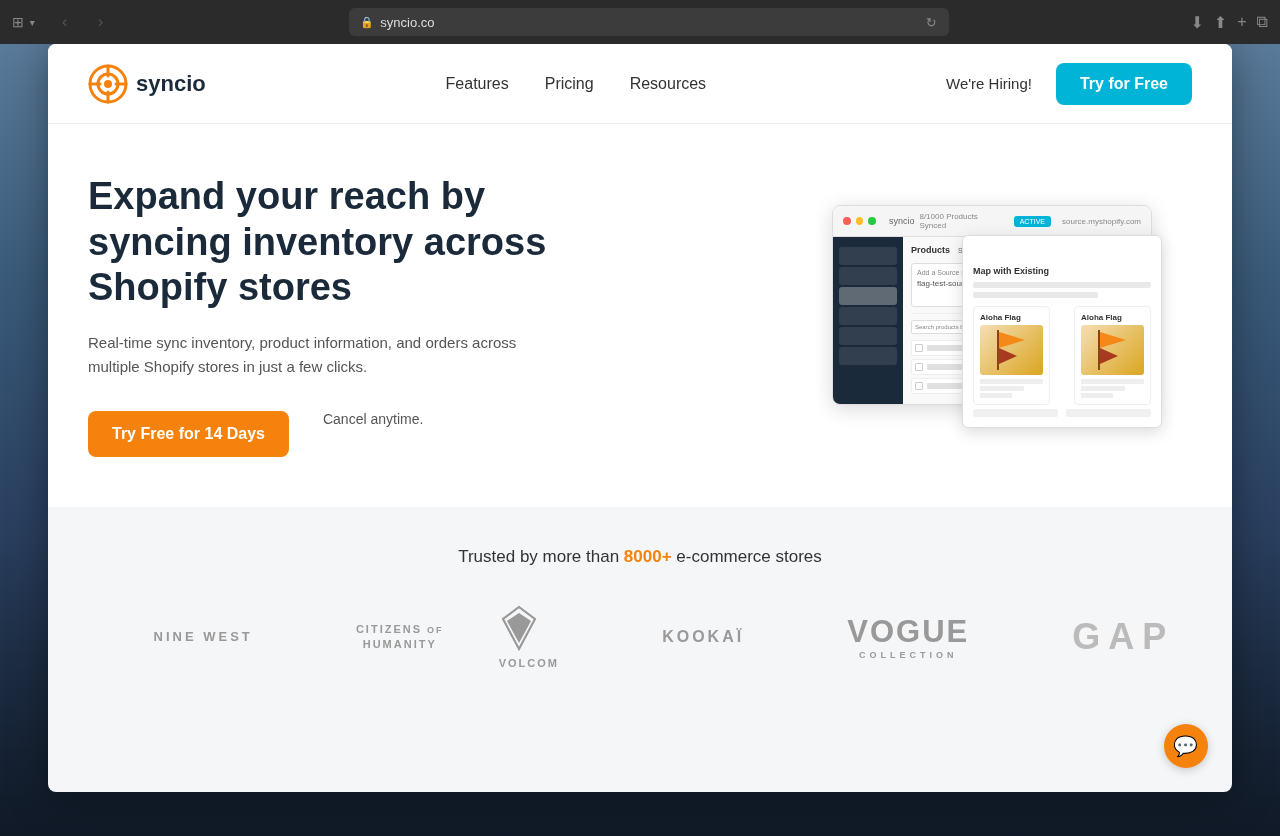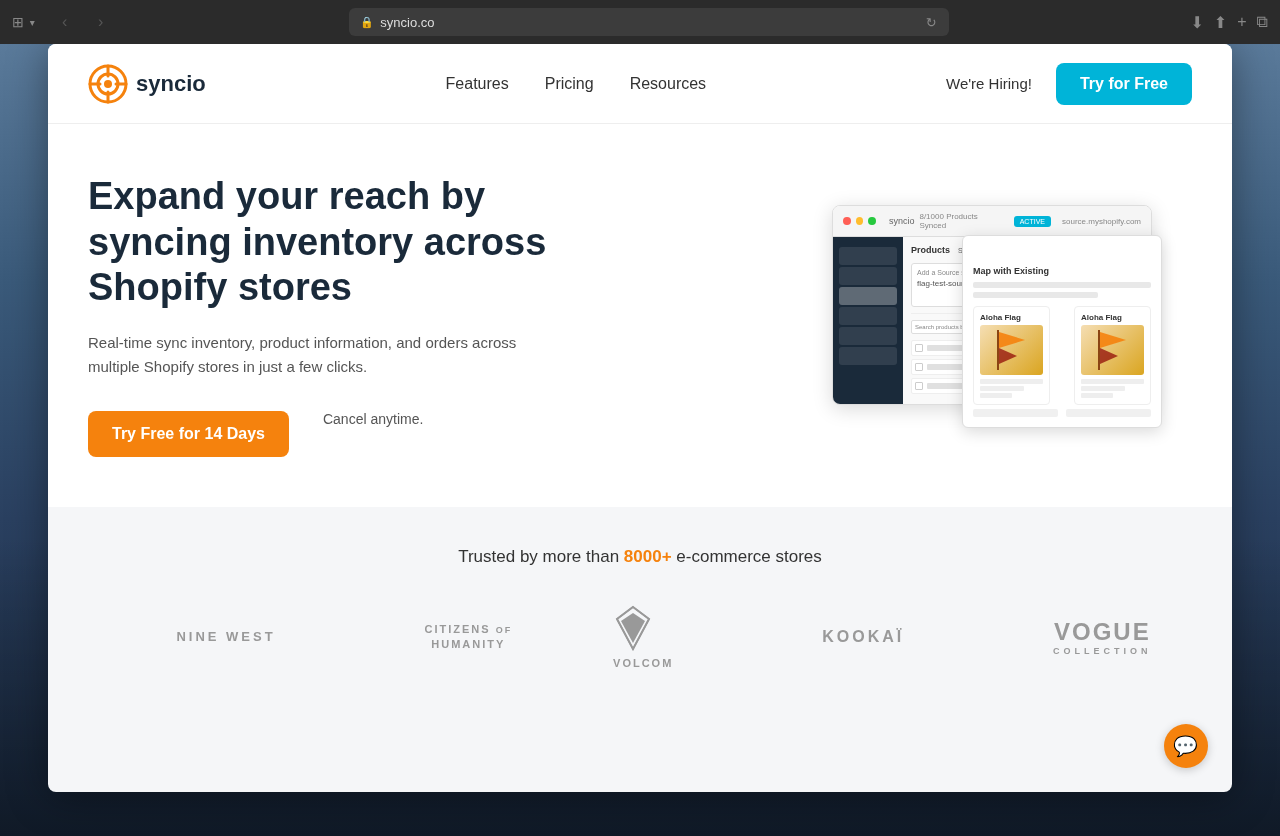--- a/index.html
+++ b/index.html
@@ -289,21 +289,21 @@
     .brand.citizens { font-size: 11px; line-height: 1.3; text-align: center; }
     .volcom-logo {
       width: 40px;
       height: 50px;
       display: flex;
       align-items: center;
       justify-content: center;
     }
     .brand.kookai { font-size: 16px; letter-spacing: 3px; }
     .brand.vogue { display: flex; flex-direction: column; align-items: center; }
-    .vogue-main { font-size: 24px; letter-spacing: 2px; font-weight: 900; }
+    .vogue-main { font-size: 31px; letter-spacing: 2px; font-weight: 900; }
     .vogue-sub { font-size: 9px; letter-spacing: 4px; }
     .brand.gap { font-size: 36px; letter-spacing: 8px; font-weight: 900; color: #bbb; }
 
     
     .chat-btn {
       position: absolute;
       bottom: 24px;
       right: 24px;
       width: 44px;
       height: 44px;
@@ -511,20 +511,21 @@
         <span style="font-size:11px;font-weight:700;color:#999;letter-spacing:2px;">VOLCOM</span>
       </div>
 
       <div class="brand kookai">KOOKAÏ</div>
 
       <div class="brand vogue">
         <span class="vogue-main">VOGUE</span>
         <span class="vogue-sub">COLLECTION</span>
       </div>
 
+      <div class="brand gap">GAP</div>
     </div>
   </div>
 
   <div class="chat-btn">
     <span>💬</span>
   </div>
 
 </div>
 
 </body></html>

